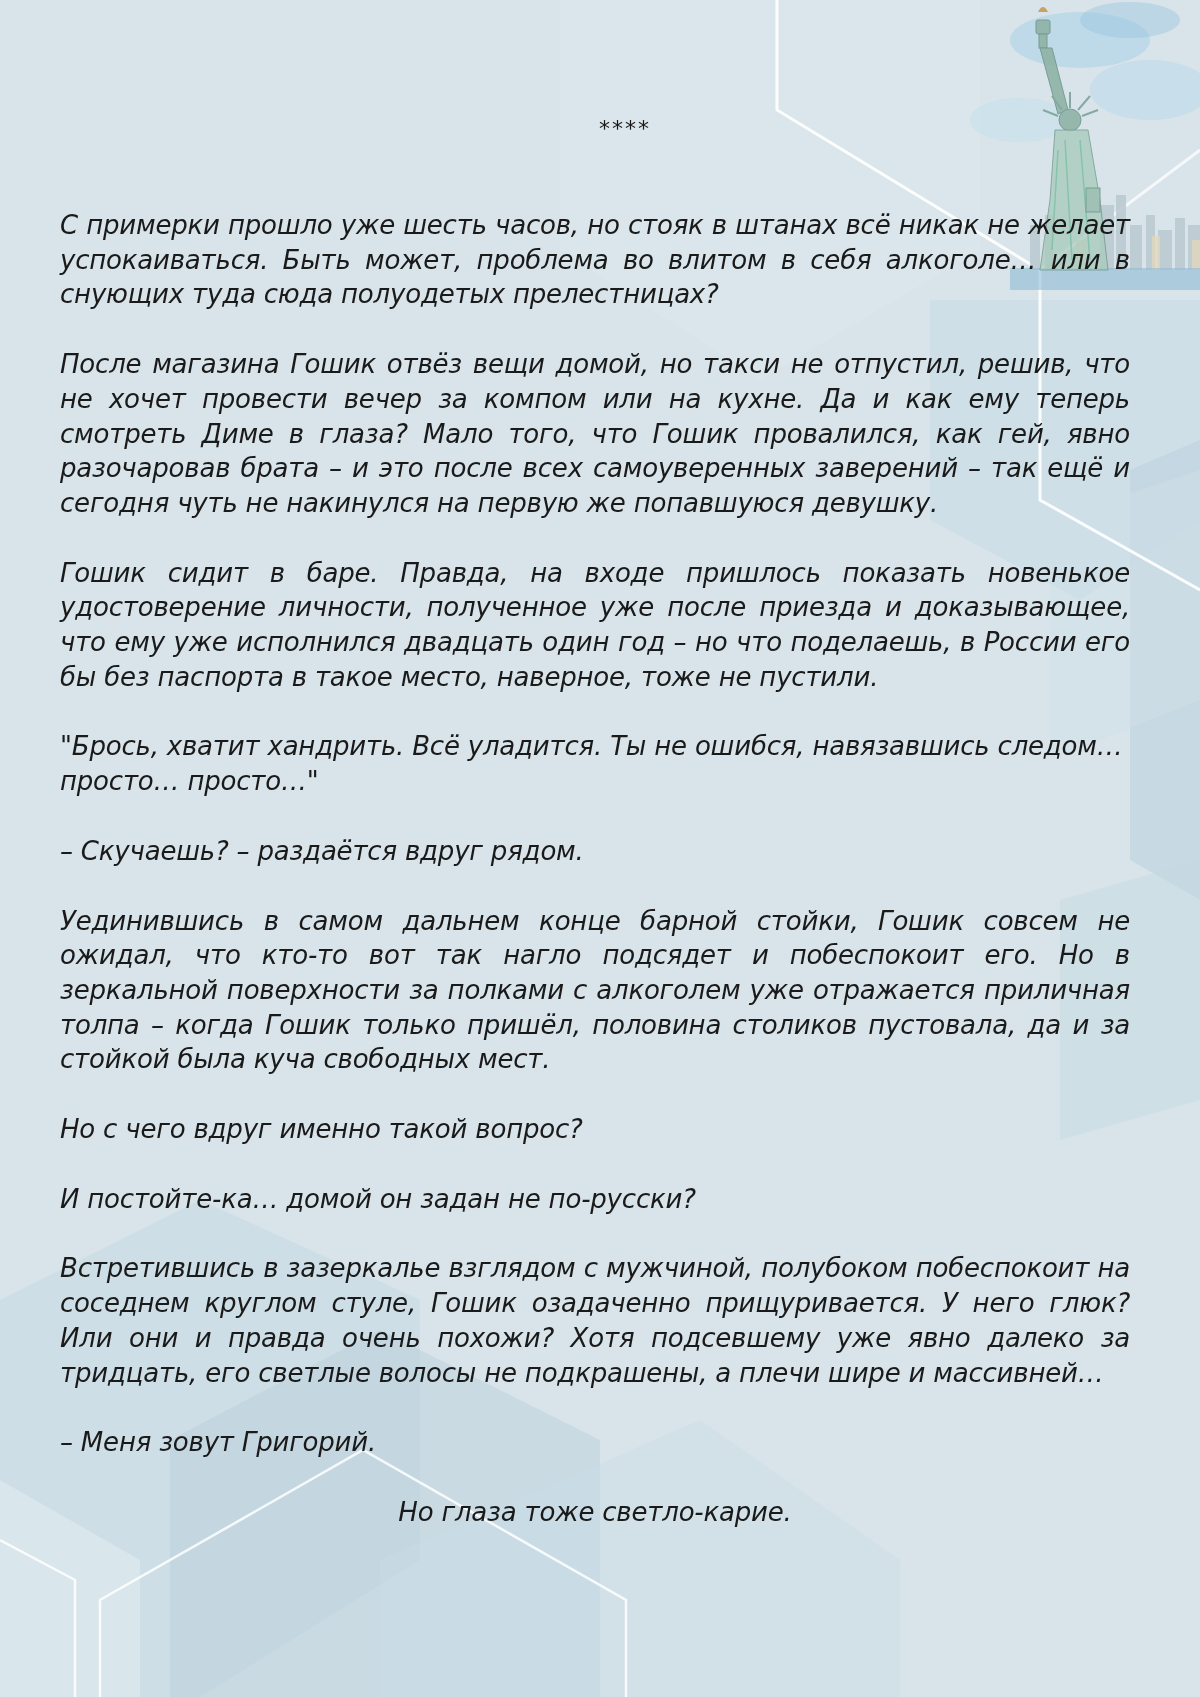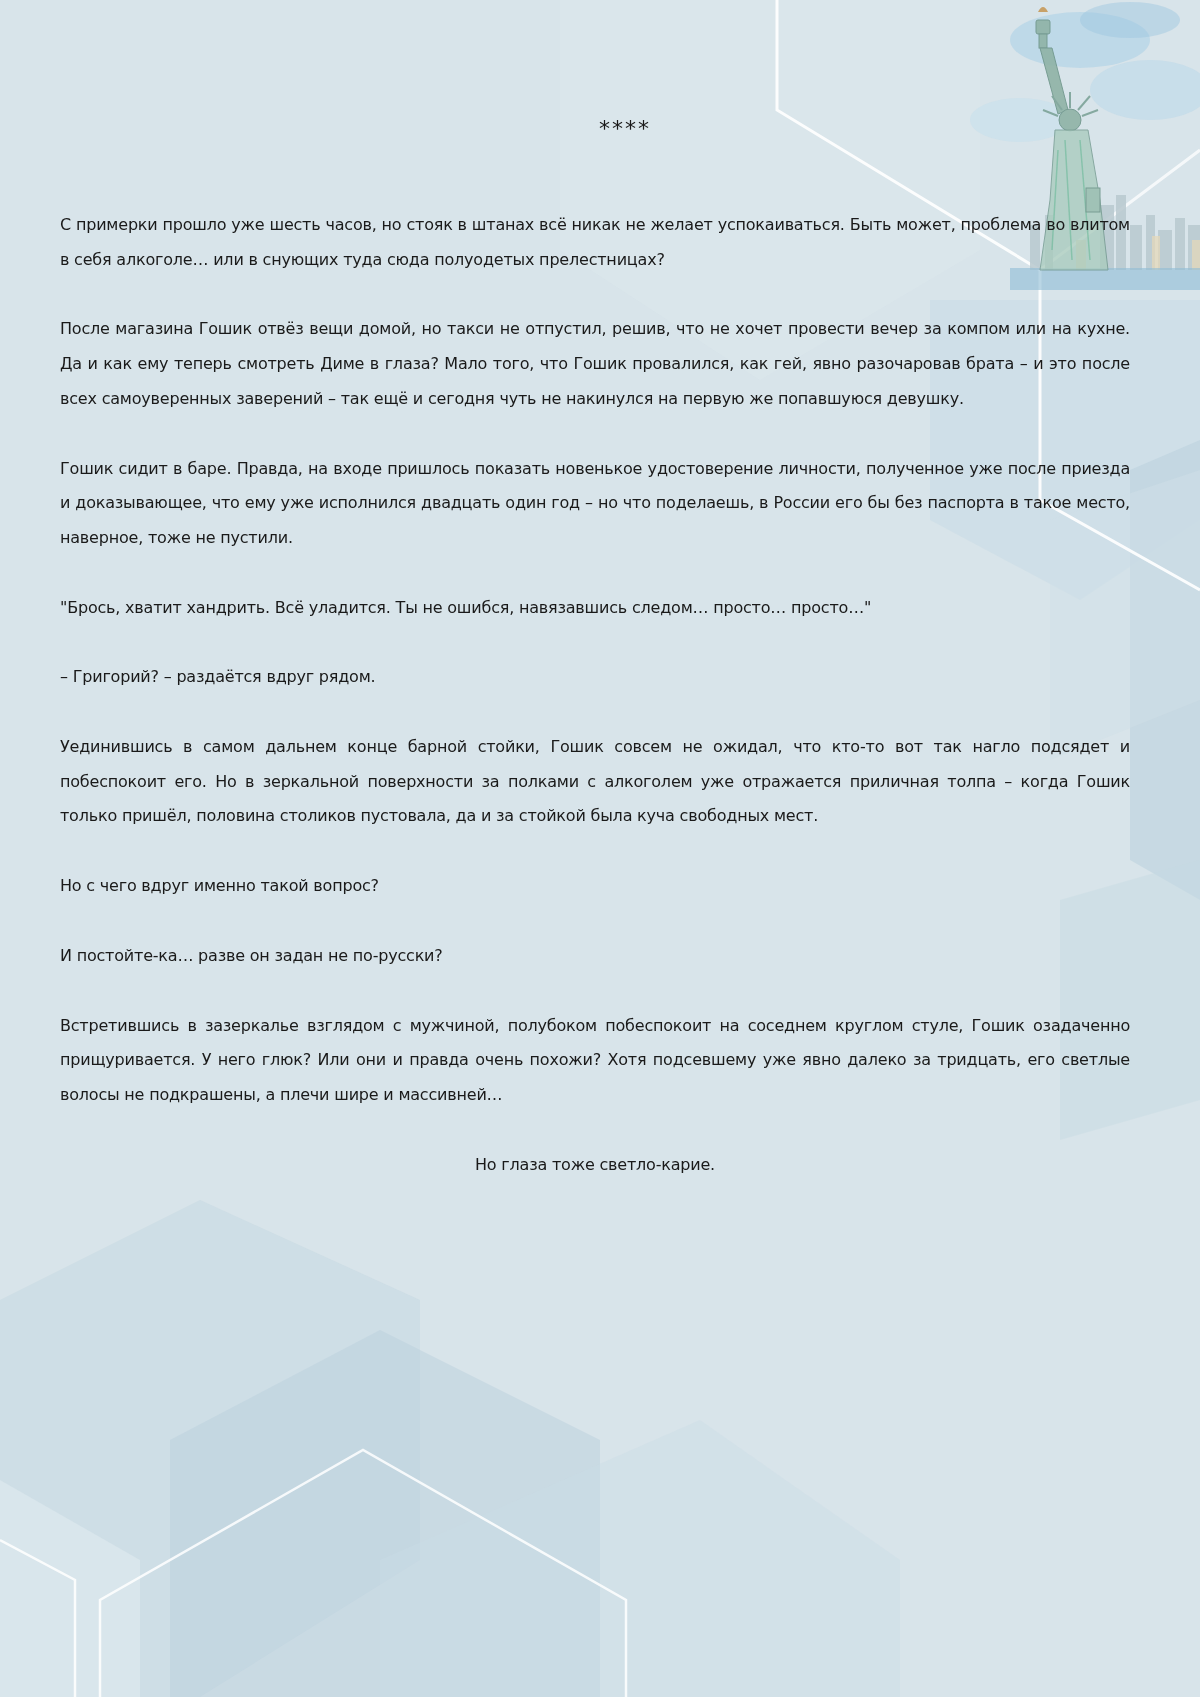--- a/index.html
+++ b/index.html
@@ -35,25 +35,26 @@
       z-index: 2;
     }
     .separator {
       text-align: center;
       font-size: 22px;
       letter-spacing: 2px;
       margin: 0 0 58px 60px;
       line-height: 42px;
     }
     .para {
-      font-size: 16px;
+      font-size: 26px;
       line-height: 34.7px;
       text-align: justify;
       margin: 8px 0 35px 0;
       letter-spacing: -0.2px;
+      font-style: italic;
     }
   </style>
 </head>
 <body>
 
 <svg class="bg-layer" viewBox="0 0 1200 1697" xmlns="http://www.w3.org/2000/svg">
 
   <polygon points="930,300 1200,300 1200,520 1080,600 930,520" fill="#c8dbe5" opacity="0.55"></polygon>
   <polygon points="1130,470 1200,440 1200,900 1130,860" fill="#bdd2de" opacity="0.6"></polygon>
   <polygon points="1050,520 1200,470 1200,700 1050,760" fill="#cfe0e8" opacity="0.5"></polygon>
@@ -120,19 +121,20 @@
   </g>
 </svg>
 
 <main class="page">
   <div class="separator">****</div>
 
   <p class="para">С примерки прошло уже шесть часов, но стояк в штанах всё никак не желает успокаиваться. Быть может, проблема во влитом в себя алкоголе… или в снующих туда сюда полуодетых прелестницах?</p>
   <p class="para">После магазина Гошик отвёз вещи домой, но такси не отпустил, решив, что не хочет провести вечер за компом или на кухне. Да и как ему теперь смотреть Диме в глаза? Мало того, что Гошик провалился, как гей, явно разочаровав брата – и это после всех самоуверенных заверений – так ещё и сегодня чуть не накинулся на первую же попавшуюся девушку.</p>
   <p class="para">Гошик сидит в баре. Правда, на входе пришлось показать новенькое удостоверение личности, полученное уже после приезда и доказывающее, что ему уже исполнился двадцать один год – но что поделаешь, в России его бы без паспорта в такое место, наверное, тоже не пустили.</p>
   <p class="para" style="text-align:left">"Брось, хватит хандрить. Всё уладится. Ты не ошибся, навязавшись следом… просто… просто…"</p>
-  <p class="para" style="text-align:left">– Григорий? – раздаётся вдруг рядом.</p>
+  <p class="para" style="text-align:left">– Скучаешь? – раздаётся вдруг рядом.</p>
   <p class="para">Уединившись в самом дальнем конце барной стойки, Гошик совсем не ожидал, что кто-то вот так нагло подсядет и побеспокоит его. Но в зеркальной поверхности за полками с алкоголем уже отражается приличная толпа – когда Гошик только пришёл, половина столиков пустовала, да и за стойкой была куча свободных мест.</p>
   <p class="para" style="text-align:left">Но с чего вдруг именно такой вопрос?</p>
-  <p class="para" style="text-align:left">И постойте-ка… разве он задан не по-русски?</p>
+  <p class="para" style="text-align:left">И постойте-ка… домой он задан не по-русски?</p>
   <p class="para">Встретившись в зазеркалье взглядом с мужчиной, полубоком побеспокоит на соседнем круглом стуле, Гошик озадаченно прищуривается. У него глюк? Или они и правда очень похожи? Хотя подсевшему уже явно далеко за тридцать, его светлые волосы не подкрашены, а плечи шире и массивней…</p>
+  <p class="para" style="text-align:left">– Меня зовут Григорий.</p>
   <p class="para" style="text-align:center">Но глаза тоже светло-карие.</p>
 </main>
 
 </body></html>

